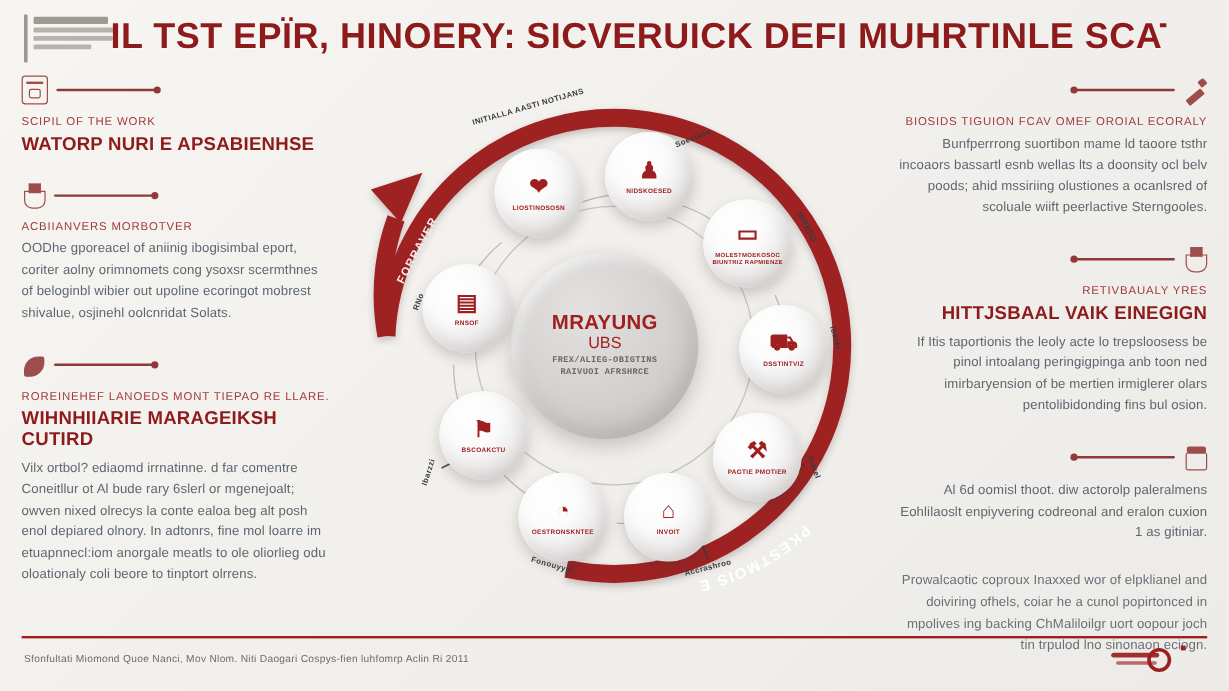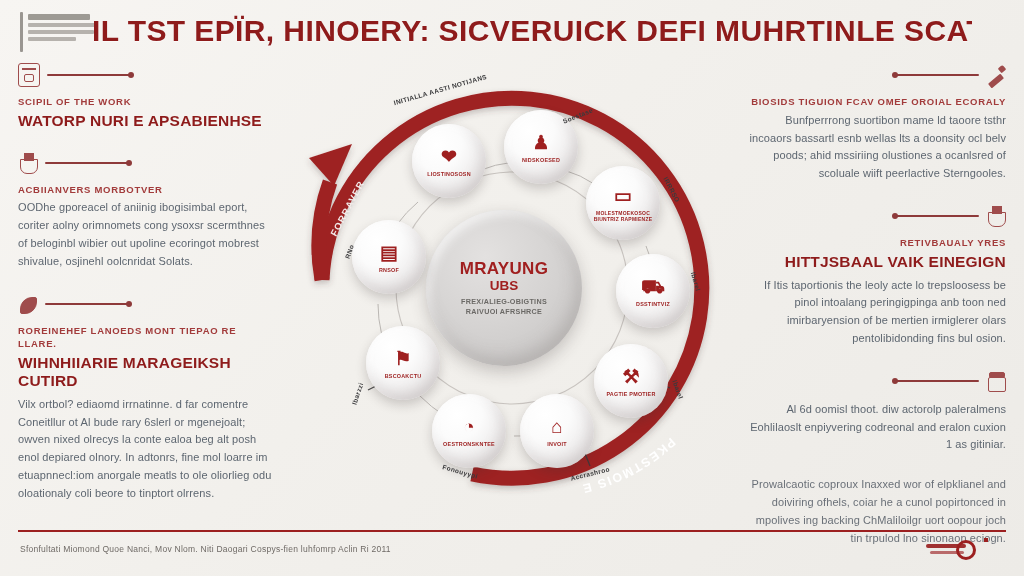--- a/index.html
+++ b/index.html
@@ -97,21 +97,21 @@
   .ico.jar:before{
     content:"";position:absolute;left:3px;top:2px;width:14px;height:4px;
     border:1.6px solid #9b4444;border-radius:2px;
   }
   .ico.jar:after{
     content:"";position:absolute;left:2px;top:7px;width:16px;height:13px;
     border:1.6px solid #9b4444;border-radius:2px;
   }
 
   .kicker{
-    font-size:9.5px;font-weight:bold;letter-spacing:.7px;color:#a23b3b;
+    font-size:9.5px;font-weight:normal;letter-spacing:.7px;color:#a23b3b;
     text-transform:uppercase;line-height:1.45;margin-bottom:3px;
   }
   .heading{
     font-size:15.5px;font-weight:bold;letter-spacing:.2px;color:#8e1b1b;
     text-transform:uppercase;line-height:1.15;margin-bottom:6px;
   }
   .body{
     font-size:11px;line-height:1.62;color:#5d6670;letter-spacing:.1px;
   }
   .body.muted{color:#6a7078;}
@@ -142,22 +142,22 @@
   .node .nlabel.two{font-size:5px;}
 
   .hub{
     position:absolute;left:150px;top:148px;width:156px;height:156px;border-radius:50%;
     background:radial-gradient(circle at 38% 30%, #e3e1e0 0%, #d6d4d3 45%, #c4c2c1 100%);
     box-shadow:0 6px 16px rgba(60,50,50,.24), inset -5px -8px 16px rgba(140,135,132,.35), inset 4px 5px 10px rgba(255,255,255,.7);
     display:flex;flex-direction:column;align-items:center;justify-content:center;
     text-align:center;padding:0 14px;box-sizing:border-box;
   }
   .hub .h1{font-size:17px;font-weight:bold;color:#a01f1f;line-height:1.12;letter-spacing:.3px;}
-  .hub .h2{font-size:13.5px;font-weight:bold;color:#a01f1f;line-height:1.12;margin-bottom:4px;}
-  .hub .h3{font-size:7.2px;font-weight:bold;color:#6b6966;line-height:1.35;letter-spacing:.3px;}
+  .hub .h2{font-size:13.5px;font-weight:normal;color:#a01f1f;line-height:1.12;margin-bottom:4px;}
+  .hub .h3{font-size:7.2px;font-weight:bold;color:#6b6966;line-height:1.35;letter-spacing:.3px;font-family:Liberation Mono, monospace;}
 
   .olabel{
     position:absolute;font-size:6.5px;font-weight:bold;color:#3a3a3c;
     letter-spacing:.4px;white-space:nowrap;
   }
 
   
   .footrule{
     position:absolute;left:18px;right:18px;bottom:44px;height:2px;background:#9c2020;
   }

